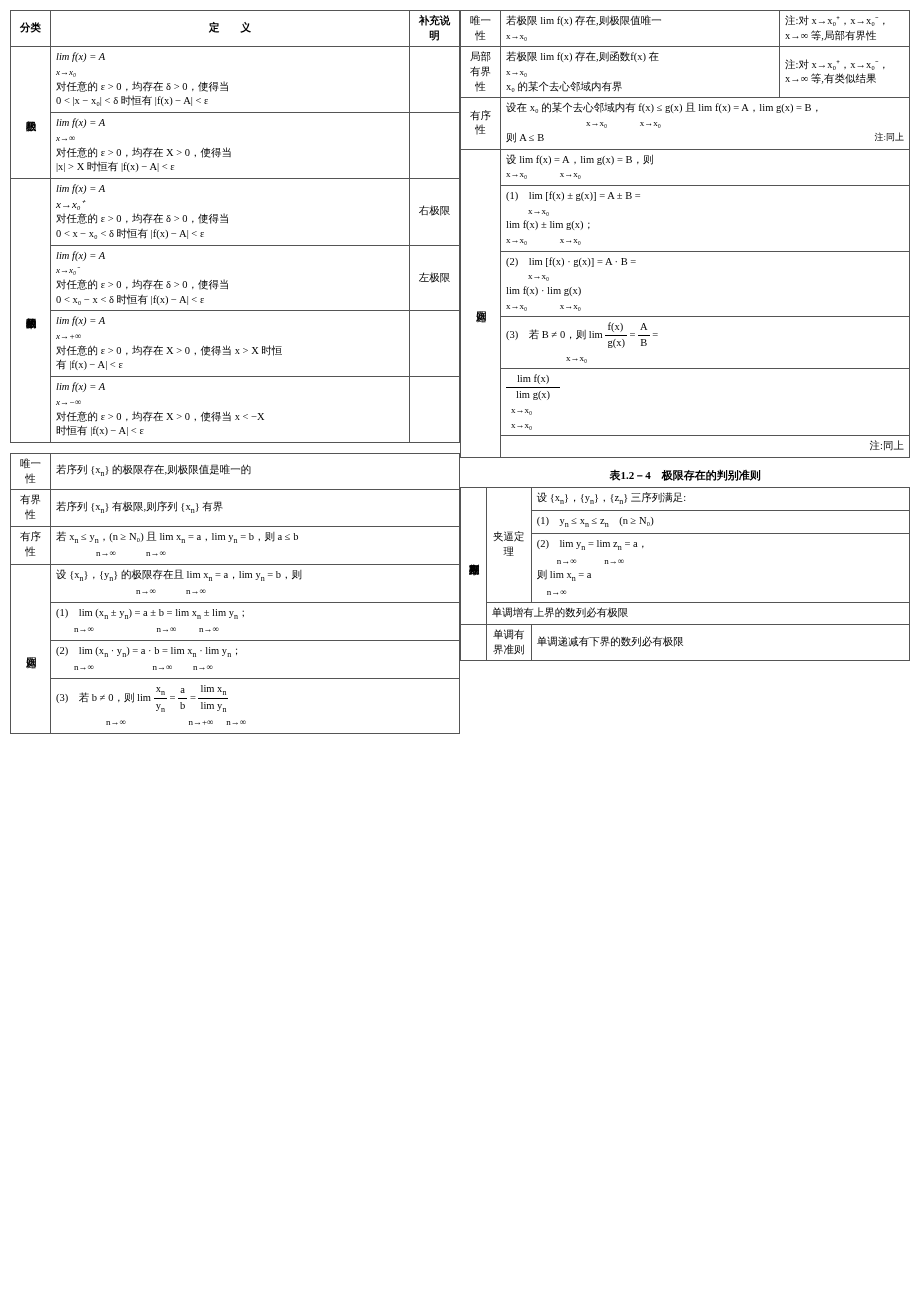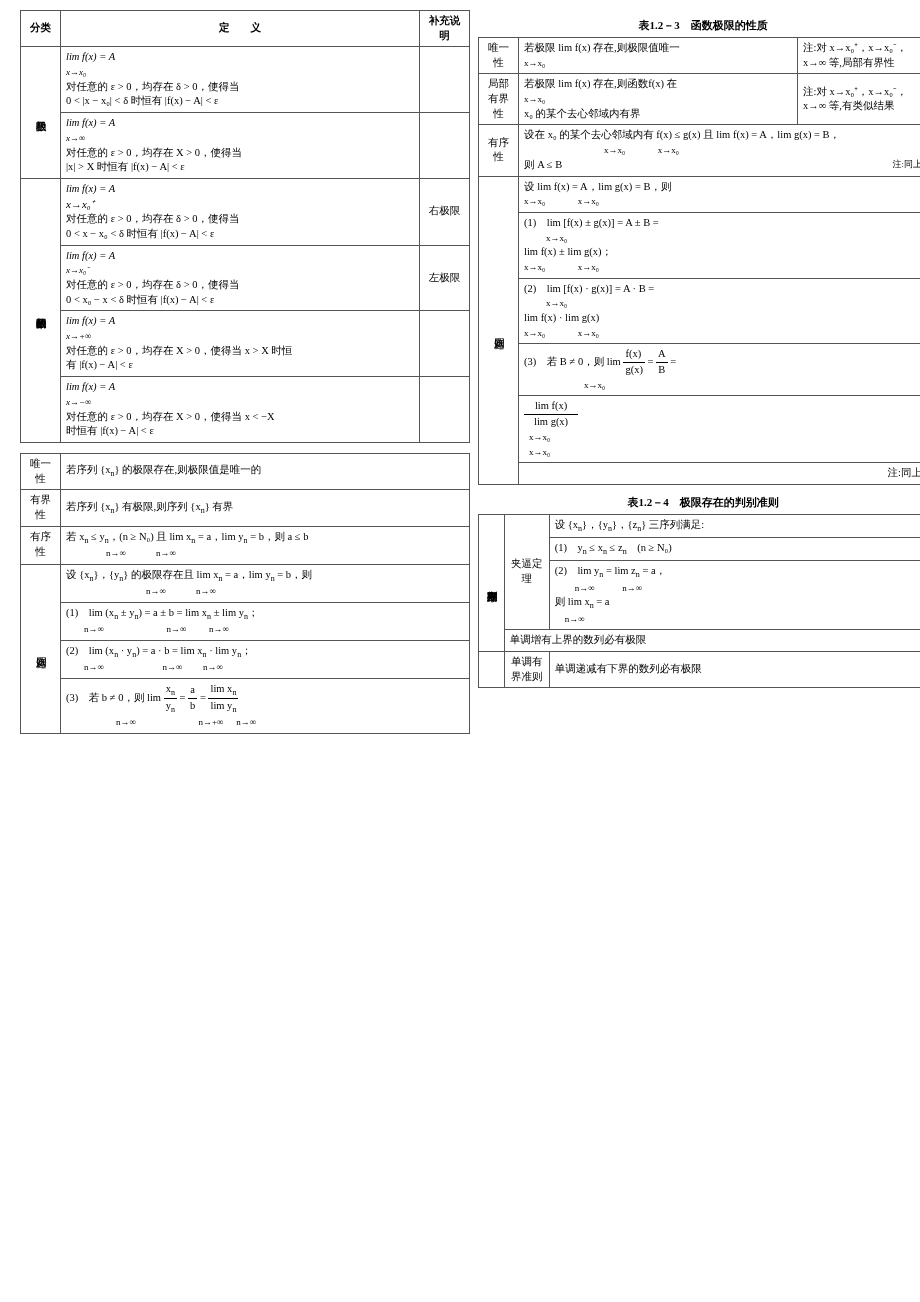--- a/index.html
+++ b/index.html
@@ -6,23 +6,22 @@
     body {
       background: #fff;
       font-family: "SimSun", "宋体", serif;
       font-size: 11px;
       color: #000;
       padding: 10px;
       width: 920px;
     }
     .page-wrapper {
       display: flex;
-      gap: 8px;
+      gap: 0;
       width: 900px;
-      margin-left: 10px;
     }
     .left-col {
       width: 450px;
       flex-shrink: 0;
     }
     .right-col {
       width: 450px;
       flex-shrink: 0;
     }
 
@@ -206,21 +205,20 @@
           </tr>
         </tbody>
       </table>
     </div>
 
   </div>
 
   <div class="right-col">
 
     <div class="table-section">
-      <div class="table-title">表1.2－3　函数极限的性质</div>
       <table>
         <tbody>
           <tr>
             <td style="width:40px" class="center">唯一性</td>
             <td>
               若极限 lim f(x) 存在,则极限值唯一<br>
               <span style="font-size:9px">x→x₀</span>
             </td>
             <td style="width:130px">
               注:对 x→x₀⁺，x→x₀⁻，x→∞ 等,局部有界性

